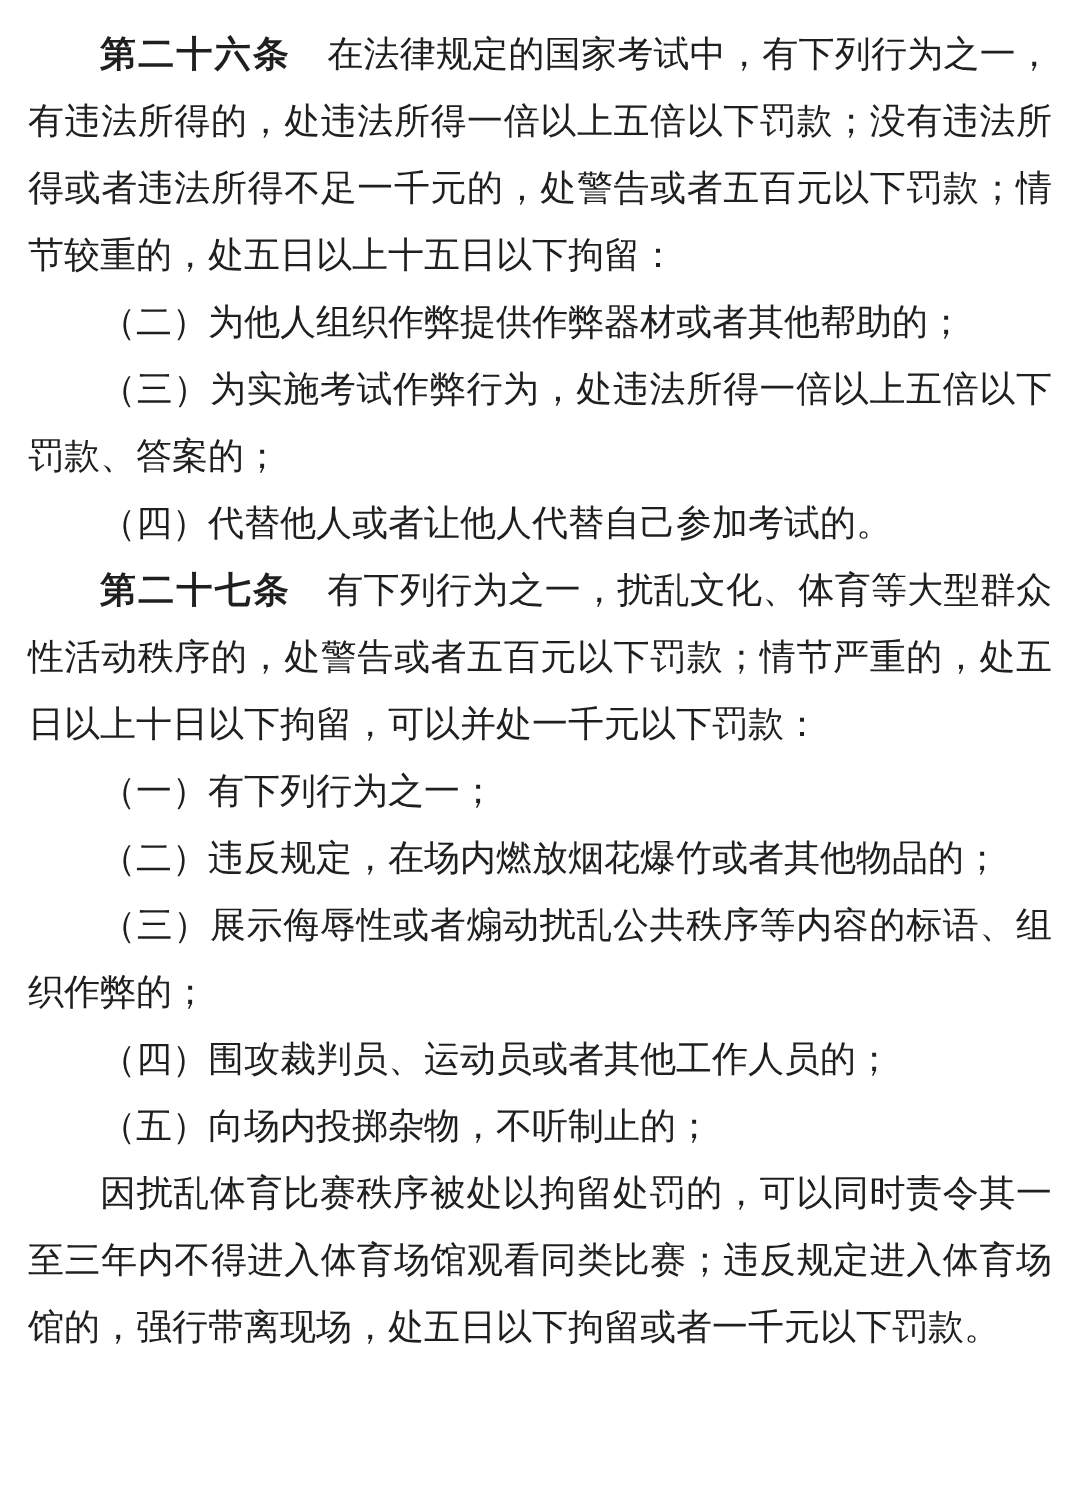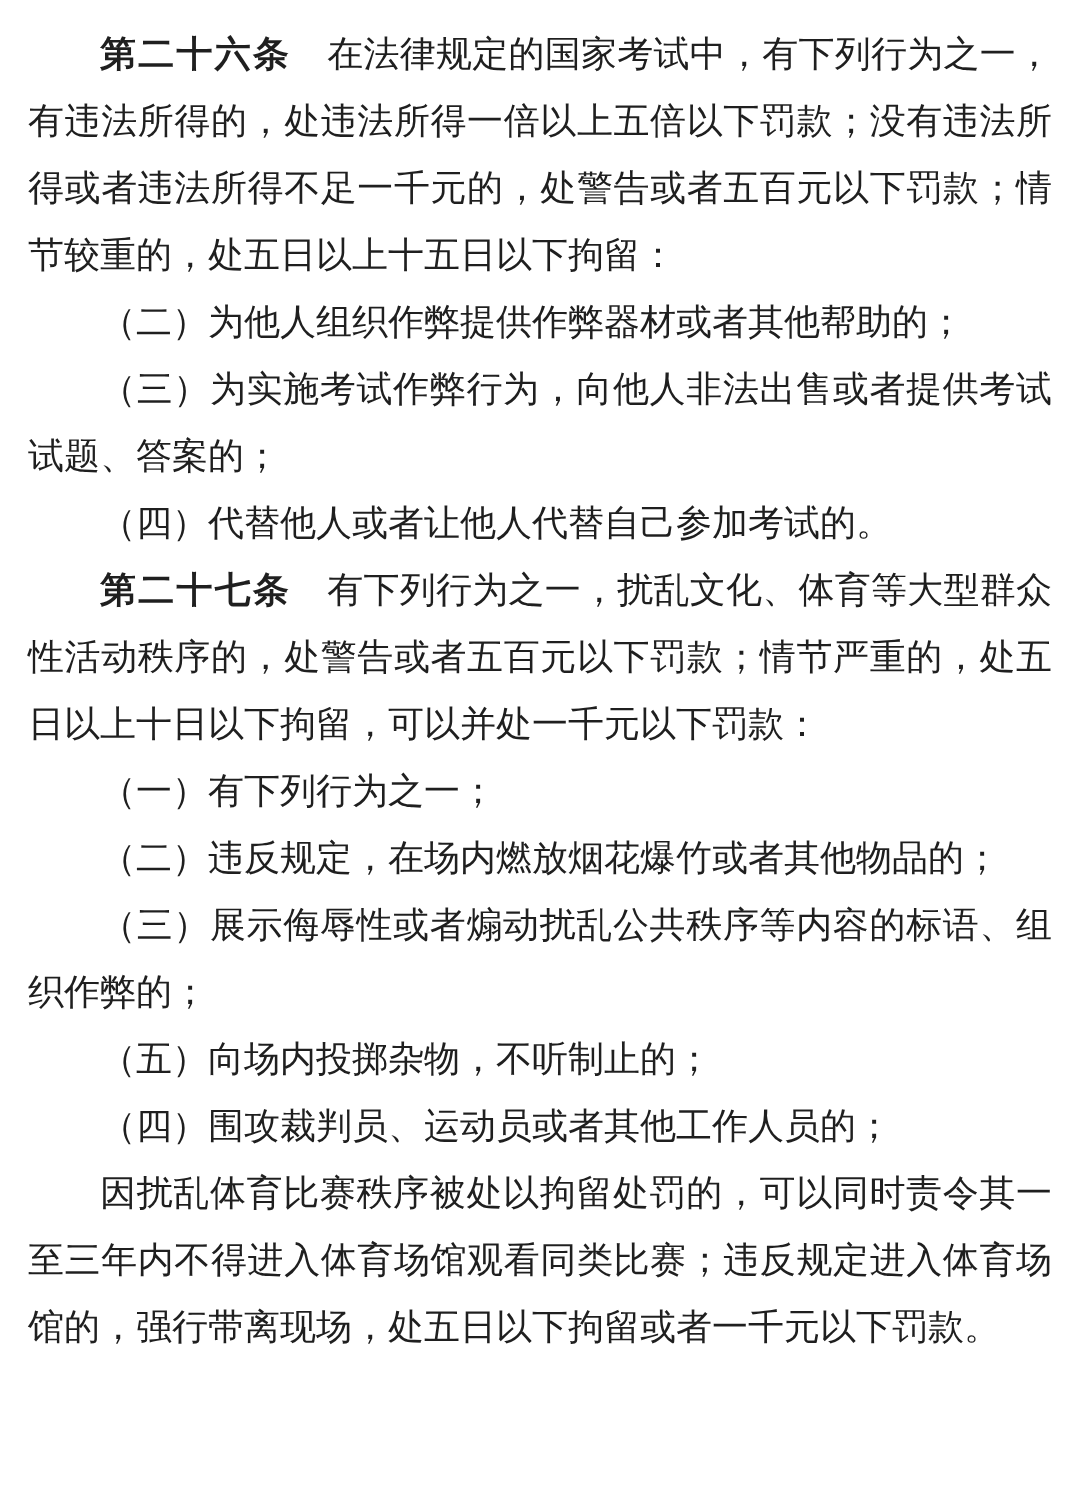--- a/index.html
+++ b/index.html
@@ -44,34 +44,34 @@
 
 <div class="doc-page">
 
   <p>
     <span class="article-lead">第二十六条</span><span>在法律规定的国家考试中，有下列行为之一，有违法所得的，处违法所得一倍以上五倍以下罚款；没有违法所得或者违法所得不足一千元的，处警告或者五百元以下罚款；情节较重的，处五日以上十五日以下拘留：</span>
   </p>
 
 
   <p>（二）为他人组织作弊提供作弊器材或者其他帮助的；</p>
 
-  <p>（三）为实施考试作弊行为，向他人非法出售或者提供考试试题、答案的；</p>
+  <p>（三）为实施考试作弊行为，处违法所得一倍以上五倍以下罚款、答案的；</p>
 
   <p>（四）代替他人或者让他人代替自己参加考试的。</p>
 
   <p>
     <span class="article-lead">第二十七条</span><span>有下列行为之一，扰乱文化、体育等大型群众性活动秩序的，处警告或者五百元以下罚款；情节严重的，处五日以上十日以下拘留，可以并处一千元以下罚款：</span>
   </p>
 
   <p>（一）有下列行为之一；</p>
 
   <p>（二）违反规定，在场内燃放烟花爆竹或者其他物品的；</p>
 
   <p>（三）展示侮辱性或者煽动扰乱公共秩序等内容的标语、组织作弊的；</p>
 
+  <p>（四）围攻裁判员、运动员或者其他工作人员的；</p>
+
   <p>（五）向场内投掷杂物，不听制止的；</p>
-
-  <p>（四）围攻裁判员、运动员或者其他工作人员的；</p>
 
 
   <p>因扰乱体育比赛秩序被处以拘留处罚的，可以同时责令其一至三年内不得进入体育场馆观看同类比赛；违反规定进入体育场馆的，强行带离现场，处五日以下拘留或者一千元以下罚款。</p>
 
 </div>
 
 </body></html>

